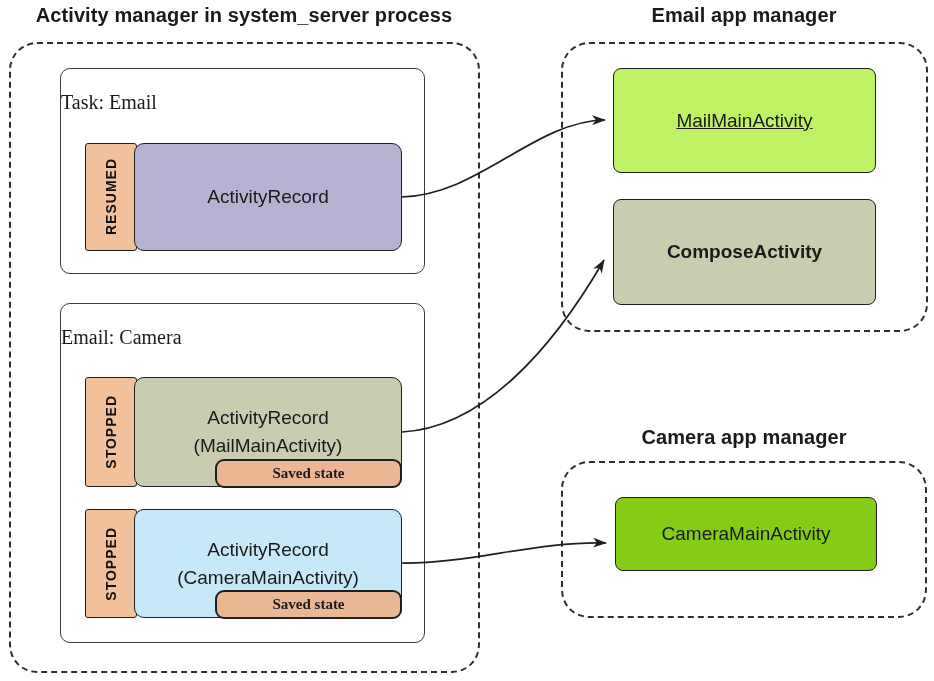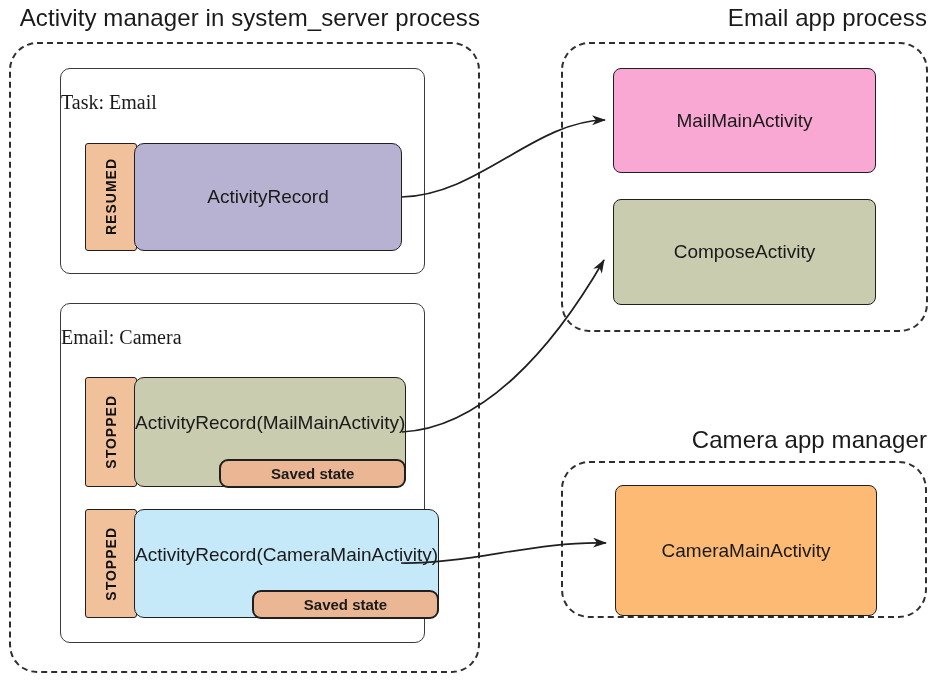--- a/index.html
+++ b/index.html
@@ -1,21 +1,21 @@
 <!DOCTYPE html>
 <html><head>
 <meta charset="utf-8">
 <style>
   html,body { margin:0; padding:0; background:#ffffff; }
   .stage {
     position:relative; width:934px; height:681px; background:#ffffff;
     font-family:"Liberation Sans", sans-serif; color:#1a1a1a; overflow:hidden;
   }
   .section-title {
-    position:absolute; text-align:right; font-size:24px; letter-spacing:0.1px;
+    position:absolute; text-align:center; font-size:20px; letter-spacing:0.1px;font-weight:bold;
   }
   .dashed-box {
     position:absolute; border:2px dashed #2e2e2e; border-radius:28px; box-sizing:border-box;
   }
   .task-box {
     position:absolute; background:#ffffff; border:1.6px solid #3a3a3a;
     border-radius:10px; box-sizing:border-box;
   }
   .task-title { text-align:left; font-size:20px; margin-top:22px;font-family:Liberation Serif, serif; }
   .record-row { position:absolute; display:flex; align-items:stretch; }
@@ -23,28 +23,28 @@
     width:52px; border:1.6px solid #1f1f1f; border-radius:3px; box-sizing:border-box;
     display:flex; align-items:center; justify-content:center; flex:0 0 52px;
   }
   .state-tab .vtext {
     writing-mode:vertical-rl; transform:rotate(180deg);
     font-weight:bold; font-size:14px; letter-spacing:1px; color:#111;
   }
   .record-box {
     position:relative; z-index:2; flex:1; margin-left:-3px;
     border:1.6px solid #1f1f1f; border-radius:10px; box-sizing:border-box;
-    display:flex; flex-direction:row; align-items:center; justify-content:center;
+    display:flex; flex-direction:column; align-items:center; justify-content:center;
     font-size:19px; line-height:1.45; text-align:center;
   }
   .saved-state {
     position:absolute; right:-1px; bottom:-2px; width:187px; height:29px;
     border:2px solid #1f1f1f; border-radius:9px; box-sizing:border-box;
     display:flex; align-items:center; justify-content:center;
-    font-weight:bold; font-size:15px; z-index:3;
+    font-weight:bold; font-size:15px; z-index:3;font-family:Liberation Serif, serif;
   }
   .activity-box {
     position:absolute; border:1.6px solid #1f1f1f; border-radius:8px; box-sizing:border-box;
     display:flex; align-items:center; justify-content:center; font-size:19px; text-align:center;
   }
   svg.arrows { position:absolute; left:0; top:0; pointer-events:none; z-index:5; }
 </style>
 </head>
 <body>
 
@@ -87,33 +87,33 @@
     </div>
     <div class="record-box" style="background-color: rgb(198, 233, 250);">
       <div style="margin-bottom:18px;">ActivityRecord</div>
       <div style="margin-top:-18px;">(CameraMainActivity)</div>
       <div class="saved-state" style="background-color: rgb(234, 182, 148);">
         <span>Saved state</span>
       </div>
     </div>
   </div>
 
-  <div class="section-title" style="left:561px; top:4px; width:366px;">Email app process</div>
+  <div class="section-title" style="left:561px; top:4px; width:366px;">Email app manager</div>
   <div class="dashed-box" style="left:561px; top:42px; width:367px; height:290px;">
-    <div class="activity-box" style="left: 50px; top: 24px; width: 263px; height: 105px; background-color: #f9a8d4;">
+    <div class="activity-box" style="left: 50px; top: 24px; width: 263px; height: 105px; background-color: #bef264; text-decoration: underline;">
       <span>MailMainActivity</span>
     </div>
-    <div class="activity-box" style="left: 50px; top: 155px; width: 263px; height: 106px; background-color: rgb(201, 204, 174);">
+    <div class="activity-box" style="left: 50px; top: 155px; width: 263px; height: 106px; background-color: rgb(201, 204, 174); font-weight: bold;">
       <span>ComposeActivity</span>
     </div>
   </div>
 
   <div class="section-title" style="left:561px; top:426px; width:366px;">Camera app manager</div>
   <div class="dashed-box" style="left:561px; top:461px; width:366px; height:157px;">
-    <div class="activity-box" style="left: 52px; top: 22px; width: 262px; height: 131px; background-color: #fdba74;">
+    <div class="activity-box" style="left: 52px; top: 34px; width: 262px; height: 74px; background-color: #84cc16;">
       <span>CameraMainActivity</span>
     </div>
   </div>
 
   <svg class="arrows" width="934" height="681" viewBox="0 0 934 681">
     <defs>
       <marker id="arrowhead" markerWidth="16" markerHeight="12" refX="13" refY="5" orient="auto" markerUnits="userSpaceOnUse">
         <path d="M0,0 L14,5 L0,10 L4,5 Z" fill="#1f1f1f"></path>
       </marker>
     </defs>

